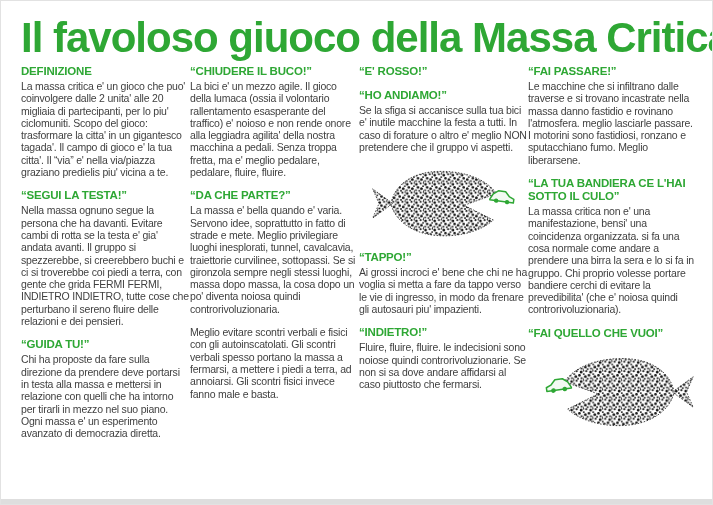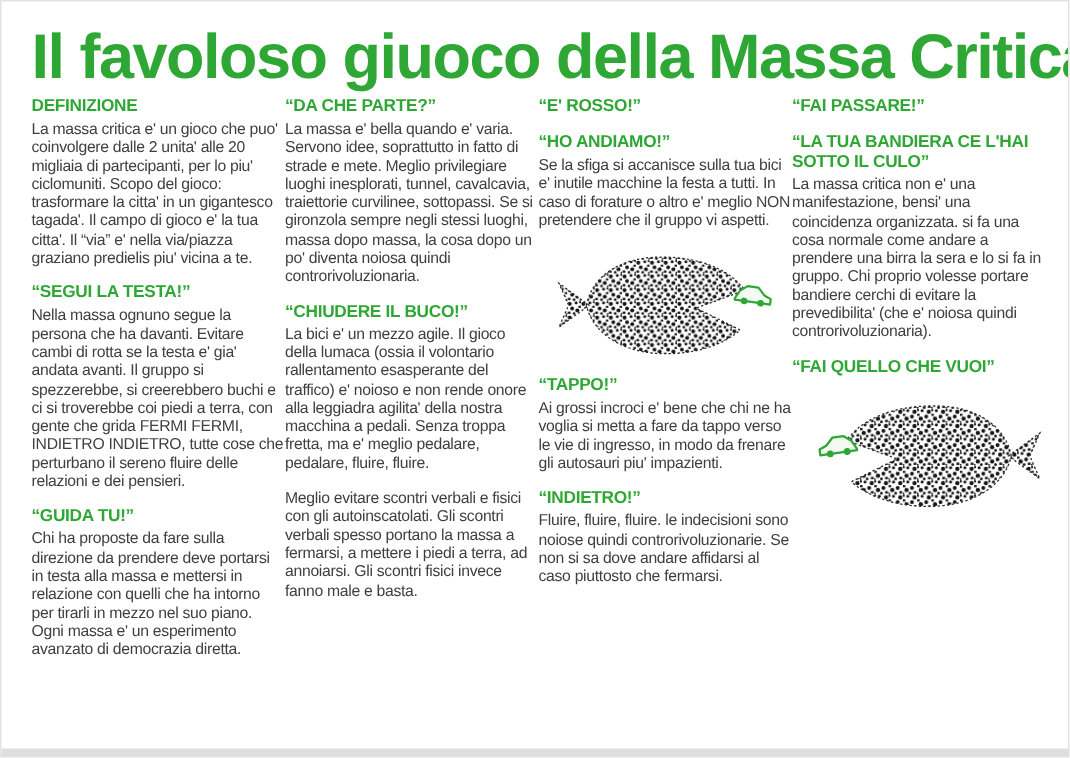--- a/index.html
+++ b/index.html
@@ -106,26 +106,26 @@
         <p>Nella massa ognuno segue la persona che ha davanti. Evitare cambi di rotta se la testa e' gia' andata avanti. Il gruppo si spezzerebbe, si creerebbero buchi e ci si troverebbe coi piedi a terra, con gente che grida FERMI FERMI, INDIETRO INDIETRO, tutte cose che perturbano il sereno fluire delle relazioni e dei pensieri.</p>
       </div>
       <div class="section">
         <h2>“GUIDA TU!”</h2>
         <p>Chi ha proposte da fare sulla direzione da prendere deve portarsi in testa alla massa e mettersi in relazione con quelli che ha intorno per tirarli in mezzo nel suo piano. Ogni massa e' un esperimento avanzato di democrazia diretta.</p>
       </div>
     </div>
 
     <div class="col">
       <div class="section">
+        <h2>“CHIUDERE IL BUCO!”</h2>
+        <p>La bici e' un mezzo agile. Il gioco della lumaca (ossia il volontario rallentamento esasperante del traffico) e' noioso e non rende onore alla leggiadra agilita' della nostra macchina a pedali. Senza troppa fretta, ma e' meglio pedalare, pedalare, fluire, fluire.</p>
+      </div>
+      <div class="section">
         <h2>“DA CHE PARTE?”</h2>
         <p>La massa e' bella quando e' varia. Servono idee, soprattutto in fatto di strade e mete. Meglio privilegiare luoghi inesplorati, tunnel, cavalcavia, traiettorie curvilinee, sottopassi. Se si gironzola sempre negli stessi luoghi, massa dopo massa, la cosa dopo un po' diventa noiosa quindi controrivoluzionaria.</p>
-      </div>
-      <div class="section">
-        <h2>“CHIUDERE IL BUCO!”</h2>
-        <p>La bici e' un mezzo agile. Il gioco della lumaca (ossia il volontario rallentamento esasperante del traffico) e' noioso e non rende onore alla leggiadra agilita' della nostra macchina a pedali. Senza troppa fretta, ma e' meglio pedalare, pedalare, fluire, fluire.</p>
       </div>
       <div class="section">
         <p>Meglio evitare scontri verbali e fisici con gli autoinscatolati. Gli scontri verbali spesso portano la massa a fermarsi, a mettere i piedi a terra, ad annoiarsi. Gli scontri fisici invece fanno male e basta.</p>
       </div>
     </div>
 
     <div class="col">
       <div class="section">
         <h2>“E' ROSSO!”</h2>
       </div>
@@ -144,20 +144,21 @@
       </div>
       <div class="section">
         <h2>“INDIETRO!”</h2>
         <p>Fluire, fluire, fluire. le indecisioni sono noiose quindi controrivoluzionarie. Se non si sa dove andare affidarsi al caso piuttosto che fermarsi.</p>
       </div>
     </div>
 
     <div class="col">
       <div class="section">
         <h2>“FAI PASSARE!”</h2>
+        <p>Le macchine che si infiltrano dalle traverse e si trovano incastrate nella massa danno fastidio e rovinano l'atmosfera. meglio lasciarle passare. I motorini sono fastidiosi, ronzano e sputacchiano fumo. Meglio liberarsene.</p>
       </div>
       <div class="section">
         <h2>“LA TUA BANDIERA CE L'HAI SOTTO IL CULO”</h2>
         <p>La massa critica non e' una manifestazione, bensi' una coincidenza organizzata. si fa una cosa normale come andare a prendere una birra la sera e lo si fa in gruppo. Chi proprio volesse portare bandiere cerchi di evitare la prevedibilita' (che e' noiosa quindi controrivoluzionaria).</p>
       </div>
       <div class="section">
         <h2>“FAI QUELLO CHE VUOI”</h2>
       </div>
       <div class="fish-box bottom">
         <svg viewBox="0 0 164 86" width="156" height="82">

